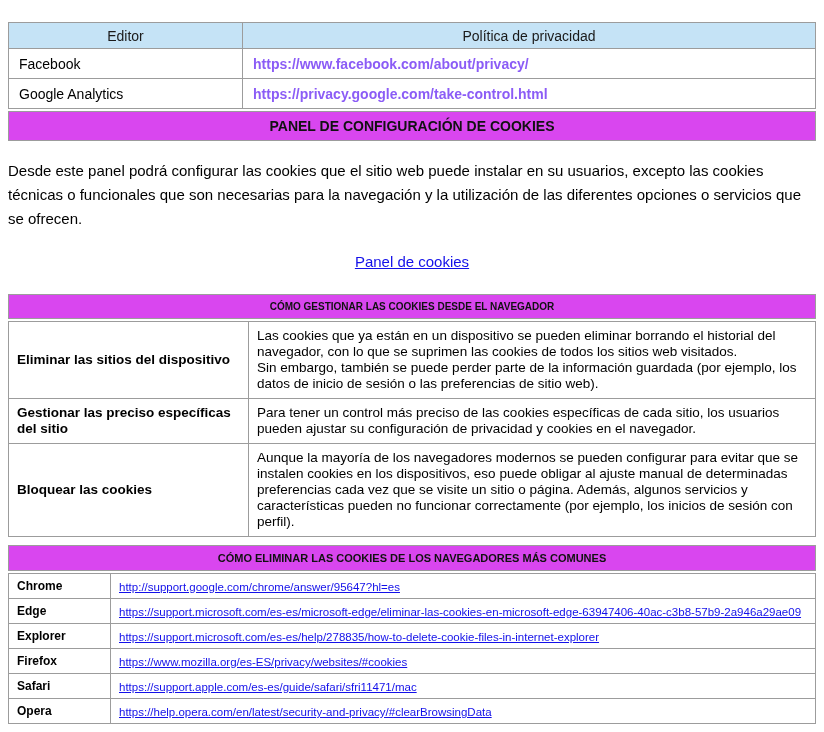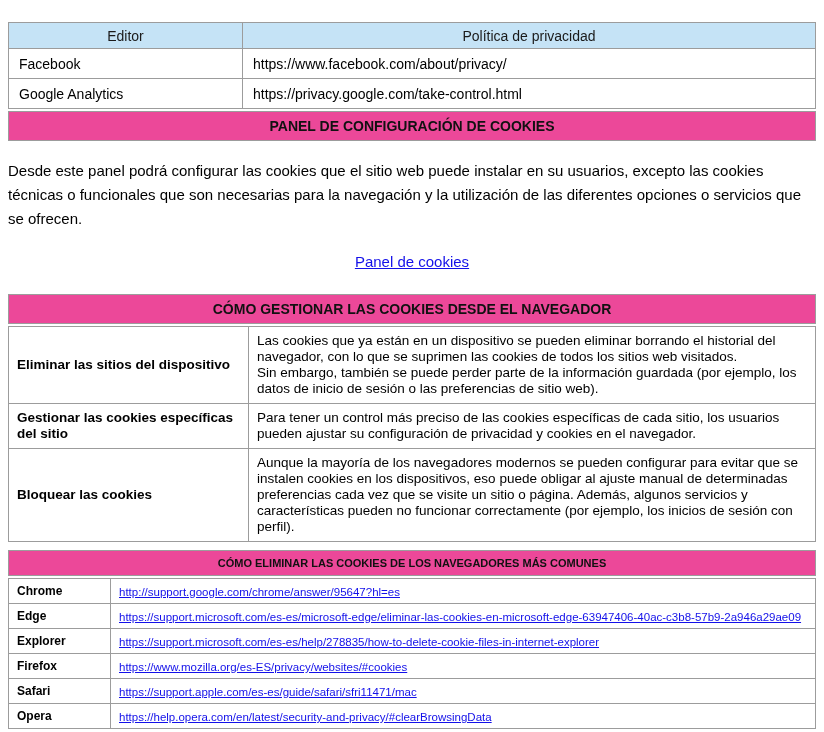--- a/index.html
+++ b/index.html
@@ -19,47 +19,47 @@
     background: #c5e3f6;
     font-weight: normal;
     font-size: 14px;
     color: #1a1a1a;
     height: 25px;
     text-align: center;
     padding: 0 4px;
   }
   .editors-table td { height: 29px; vertical-align: middle; padding: 0 10px; font-size: 14px; }
   .col-editor { width: 225px; }
-  .plain-link { color: #000000; text-decoration: none; }
+  .plain-link { color: #8b5cf6; text-decoration: none; font-weight: bold; }
 
   
   .section-bar {
     margin-top: 2px;
     border: 1px solid #9c9c9c;
-    background: #ec4899;
+    background: #d946ef;
     text-align: center;
     font-weight: bold;
     font-size: 14px;
     color: #111111;
     padding: 6px 0;
   }
 
   
   .intro {
     margin: 18px 0 0 0;
     font-size: 15px;
     line-height: 24px;
   }
 
   
   .panel-link-wrap { margin-top: 22px; text-align: center; font-size: 15px; }
   .underline-link { color: #1310e9; text-decoration: underline; }
 
   
-  .bar-manage { margin-top: 24px; font-size: 14px; }
+  .bar-manage { margin-top: 24px; font-size: 10px; }
   .manage-table { margin-top: 2px; }
   .manage-table td {
     font-size: 13.5px;
     line-height: 16px;
     padding: 6px 8px;
     vertical-align: middle;
   }
   .col-manage-label { width: 240px; }
   .manage-label { font-weight: bold; }
   .manage-desc { white-space: pre-line; }
@@ -110,21 +110,21 @@
       <col class="col-manage-label">
       <col>
     </colgroup>
   <tbody>
       <tr>
         <td class="manage-label">Eliminar las sitios del dispositivo</td>
         <td class="manage-desc">Las cookies que ya están en un dispositivo se pueden eliminar borrando el historial del navegador, con lo que se suprimen las cookies de todos los sitios web visitados.
 Sin embargo, también se puede perder parte de la información guardada (por ejemplo, los datos de inicio de sesión o las preferencias de sitio web).</td>
       </tr>
       <tr>
-        <td class="manage-label">Gestionar las cookies específicas del sitio</td>
+        <td class="manage-label">Gestionar las preciso específicas del sitio</td>
         <td class="manage-desc">Para tener un control más preciso de las cookies específicas de cada sitio, los usuarios pueden ajustar su configuración de privacidad y cookies en el navegador.</td>
       </tr>
       <tr>
         <td class="manage-label">Bloquear las cookies</td>
         <td class="manage-desc">Aunque la mayoría de los navegadores modernos se pueden configurar para evitar que se instalen cookies en los dispositivos, eso puede obligar al ajuste manual de determinadas preferencias cada vez que se visite un sitio o página. Además, algunos servicios y características pueden no funcionar correctamente (por ejemplo, los inicios de sesión con perfil).</td>
       </tr>
     </tbody>
 </table>
 
 <div class="section-bar bar-browsers">CÓMO ELIMINAR LAS COOKIES DE LOS NAVEGADORES MÁS COMUNES</div>

